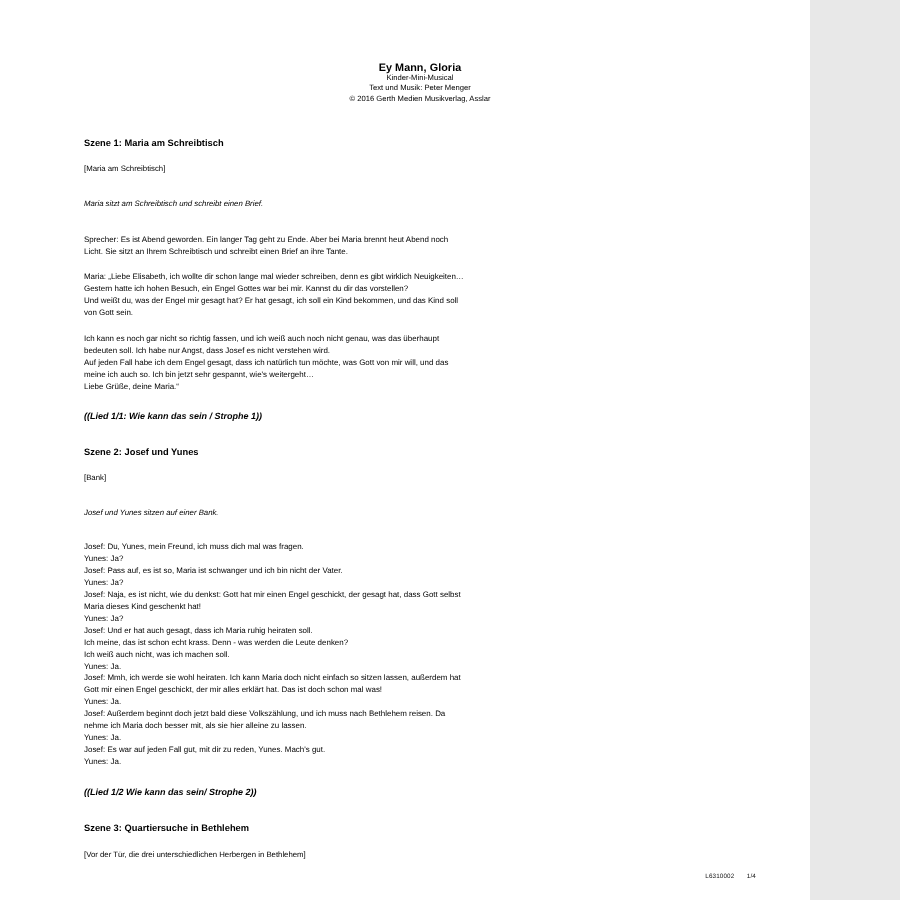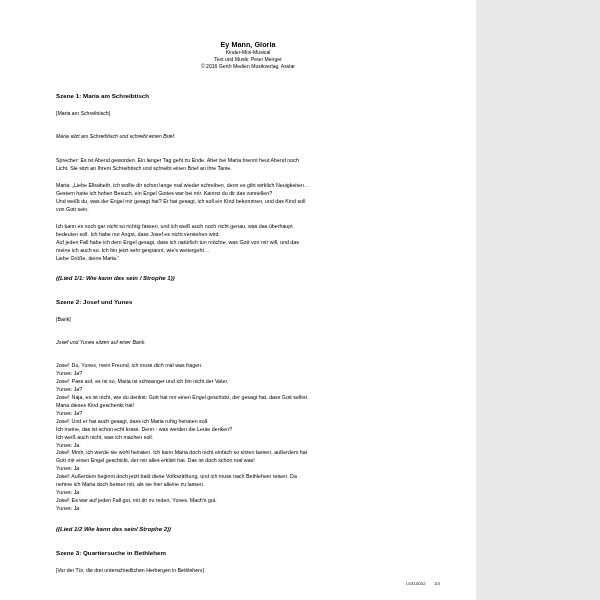--- a/index.html
+++ b/index.html
@@ -8,21 +8,21 @@
     background: #e8e8e8;
   }
   body {
     width: 600px;
     height: 600px;
     overflow: hidden;
     font-family: "Liberation Sans", sans-serif;
   }
   #page {
     position: relative;
-    width: 476px;
+    width: 540px;
     height: 600px;
     background: #ffffff;
     box-sizing: border-box;
     padding: 14px 36px 0 56px;
     color: #000000;
   }
   .doc-header {
     text-align: center;
     margin-top: 26px;
     margin-bottom: 22px;

